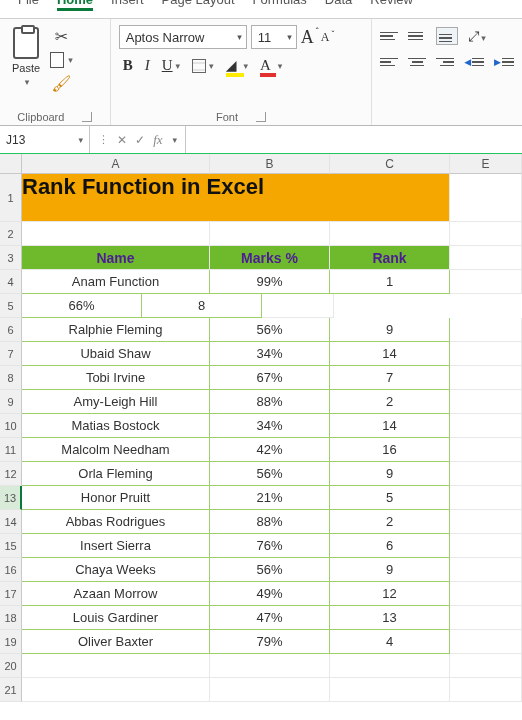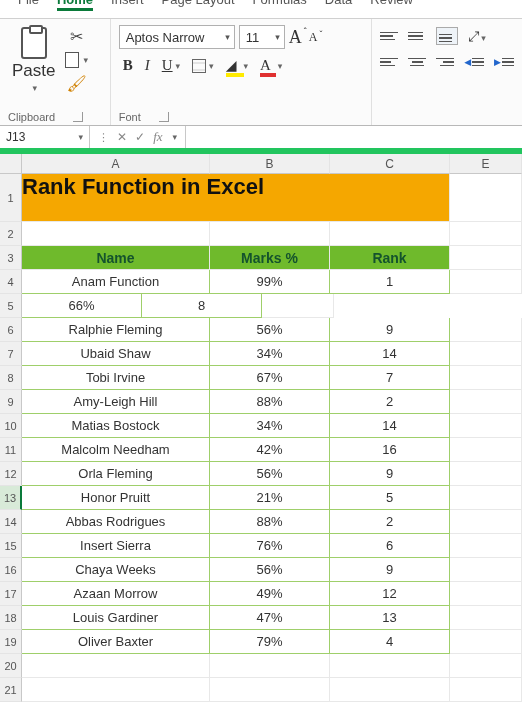--- a/index.html
+++ b/index.html
@@ -7,42 +7,42 @@
 
   
   .tabs { display: flex; gap: 18px; padding: 0 18px; height: 18px; align-items: flex-start; font-size: 13px; color: #555; overflow: hidden; }
   .tab { cursor: pointer; position: relative; top: -8px; }
   .tab.active { color: #0a7a3a; font-weight: 600; }
   .tab.active::after { content: ""; position: absolute; left: 0; right: 0; bottom: -4px; height: 3px; background: #0a7a3a; }
 
   
   .ribbon { display: flex; border-top: 1px solid #d0d0d0; border-bottom: 1px solid #b8b8b8; background: #fbfbfb; height: 108px; }
   .group { border-right: 1px solid #e0e0e0; padding: 6px 8px 2px 8px; display: flex; flex-direction: column; justify-content: space-between; }
-  .group-label { text-align: center; font-size: 11px; color: #666; padding-top: 2px; display: flex; align-items: center; gap: 18px; }
+  .group-label { text-align: center; font-size: 11px; color: #666; padding-top: 2px; display: flex; justify-content: center; align-items: center; gap: 18px; }
   .launcher { width: 10px; height: 10px; border: 1px solid #999; border-top: none; border-left: none; position: relative; }
 
   
   .clipboard-body { display: flex; gap: 6px; }
   .paste-btn { display: flex; flex-direction: column; align-items: center; gap: 2px; padding: 2px 4px; }
   .clipboard-icon { width: 26px; height: 32px; border: 2px solid #555; border-radius: 3px; position: relative; background: #fff; }
   .clipboard-icon::before { content: ""; position: absolute; top: -4px; left: 6px; width: 10px; height: 5px; border: 2px solid #555; border-radius: 2px; background: #fff; }
-  .paste-label { font-size: 17px; margin-top: 12px; }
+  .paste-label { font-size: 11px; margin-top: 12px; }
   .mini-col { display: flex; flex-direction: column; gap: 6px; align-items: center; padding-top: 2px; }
   .scissors { font-size: 16px; color: #444; }
   .copy-icon { width: 14px; height: 16px; border: 1.5px solid #555; position: relative; background: #fff; }
   .copy-icon::before { content: ""; position: absolute; left: -4px; top: -4px; width: 14px; height: 16px; border: 1.5px solid #555; background: #fff; z-index: -1; }
   .brush { font-size: 16px; color: #d08000; }
   .chev { font-size: 9px; color: #666; margin-left: 2px; }
 
   
   .font-body { display: flex; flex-direction: column; gap: 8px; }
   .font-row1 { display: flex; gap: 4px; align-items: center; }
   .combo { border: 1px solid #b0b0b0; background: #fff; height: 24px; display: flex; align-items: center; padding: 0 4px 0 6px; font-size: 13px; }
   .combo .dd { margin-left: auto; font-size: 9px; color: #555; padding-left: 4px; }
-  .font-name { width: 116px; }
+  .font-name { width: 128px; }
   .font-size { width: 46px; }
   .grow-shrink { display: flex; gap: 2px; align-items: center; }
   .aa { font-family: serif; }
   .aa-big { font-size: 18px; }
   .aa-small { font-size: 12px; }
   .font-row2 { display: flex; gap: 12px; align-items: center; padding-left: 4px; }
   .fmt-btn { font-size: 15px; font-family: serif; display: flex; align-items: center; gap: 1px; }
   .underline-u { text-decoration: underline; }
   .border-ic { width: 14px; height: 14px; border: 1px solid #666; display: inline-block; background: linear-gradient(#ccc 1px, transparent 1px) 0 50%/100% 7px; }
   .fill-ic { position: relative; }
@@ -65,21 +65,21 @@
   .al-center span{align-self:center}
   .al-right span{align-self:flex-end}
   .al-btn.boxed { border: 1px solid #aaa; padding: 2px; background: #eef3f8; width: 22px; height: 18px; }
   .orient { font-size: 14px; }
   .indent-ic { display: flex; align-items: center; gap: 1px; }
   .indent-lines { display:flex; flex-direction:column; gap:2px; }
   .indent-lines span { width:12px; height:1.5px; background:#555; }
   .arrow-sm { font-size: 9px; color: #2266cc; }
 
   
-  .formula-bar { display: flex; align-items: flex-start; border-bottom: 6px solid #22c55e; background: #fff; height: 28px; }
+  .formula-bar { display: flex; align-items: flex-start; border-bottom: 1px solid #22c55e; background: #fff; height: 28px; }
   .name-box { width: 90px; border-right: 1px solid #c8c8c8; padding: 0 6px; display: flex; align-items: center; justify-content: space-between; height: 100%; font-size: 12px; }
   .fb-btns { display: flex; align-items: center; gap: 8px; padding: 0 8px; border-right: 1px solid #c8c8c8; height: 100%; color: #888; }
   .fx { font-style: italic; font-family: serif; font-size: 13px; }
   .fb-input { flex: 1; padding: 0 6px; height: 100%; }
 
   
   .grid-wrap { display: flex; }
   .row-headers { display: flex; flex-direction: column; background: #f0f0f0; }
   .corner { width: 22px; height: 20px; border-right: 1px solid #c8c8c8; border-bottom: 1px solid #c8c8c8; background: #f0f0f0; }
   .rowh { width: 22px; height: 24px; border-right: 1px solid #c8c8c8; border-bottom: 1px solid #e4e4e4; display: flex; align-items: center; justify-content: center; font-size: 11px; color: #555; background: #f0f0f0; }
@@ -90,21 +90,21 @@
   .colh { border-right: 1px solid #e4e4e4; border-bottom: 1px solid #c8c8c8; display: flex; align-items: center; justify-content: center; font-size: 12px; color: #555; background: #f0f0f0; }
   .colA { width: 188px; } .colB { width: 120px; } .colC { width: 120px; } .colE { width: 72px; }
 
   .sheet { position: relative; }
   .sheet-row { display: flex; height: 24px; border-radius: 21px; }
   .cell { border-right: 1px solid #e8e8e8; border-bottom: 1px solid #e8e8e8; display: flex; align-items: center; justify-content: center; font-size: 13px; padding: 0 4px; overflow: hidden; white-space: nowrap; }
 
   .title-row { height: 48px; }
   .title-cell { width: 428px; background: #f5a700; color: #111; font-weight: 800; font-size: 22px; justify-content: center; border-right: 1px solid #e8e8e8; border-bottom: 1px solid #e8e8e8; }
 
-  .hdr-cell { background: #6fba2c; color: #14532d; font-weight: 700; font-size: 14px; }
+  .hdr-cell { background: #6fba2c; color: #4c1d95; font-weight: 700; font-size: 14px; }
   .data-cell { border-color: #9fcf6a; }
   .data-cell.colA { justify-content: center; }
 </style>
 </head>
 <body>
 
 <div class="tabs">
   <div class="tab">File</div>
   <div class="tab active">Home</div>
   <div class="tab">Insert</div>

